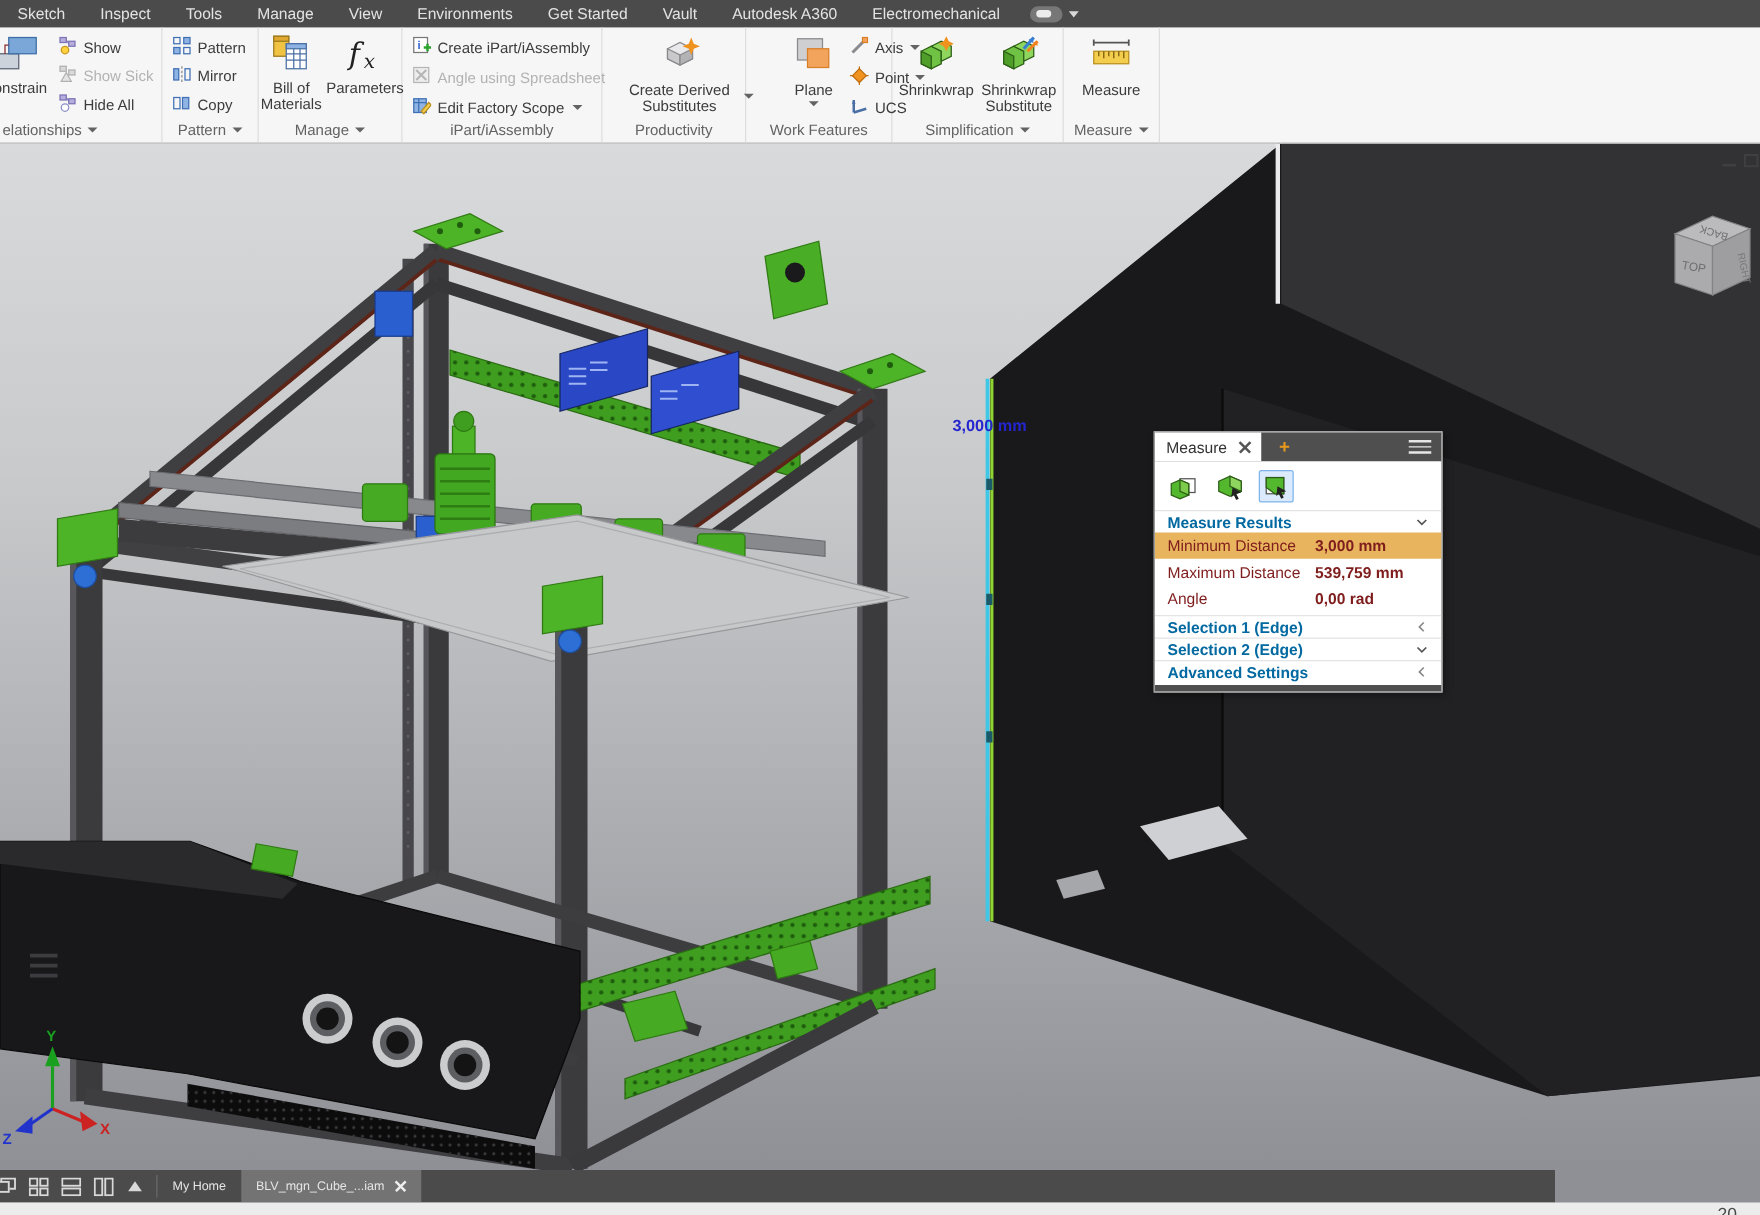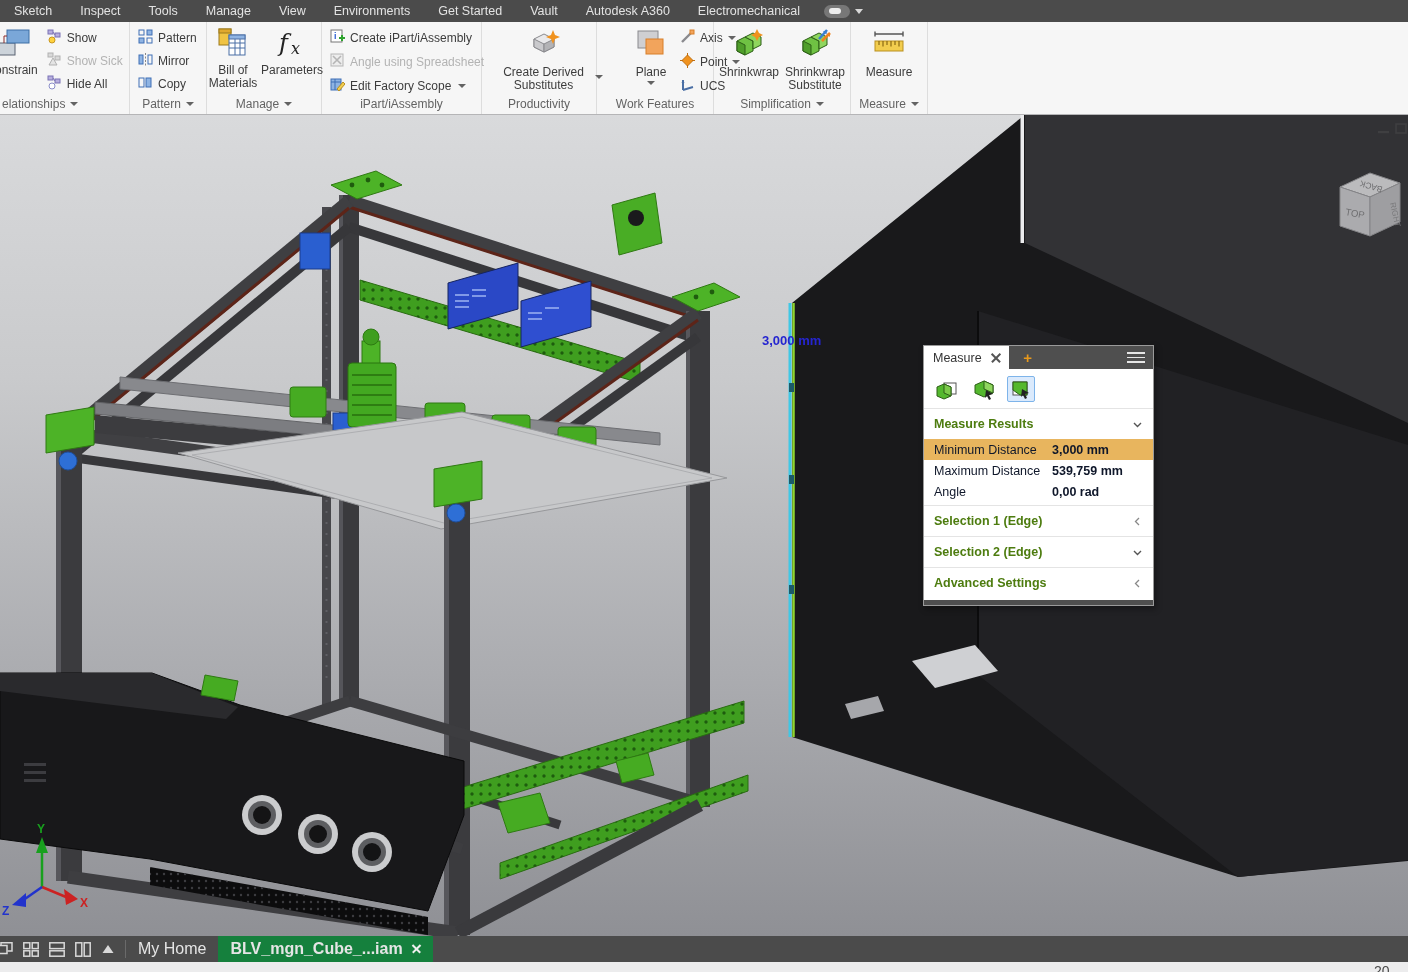--- a/index.html
+++ b/index.html
@@ -43,38 +43,38 @@
   .mtab-close { width:10px; height:10px; position:relative; cursor:pointer; }
   .mtab-close::before,.mtab-close::after { content:""; position:absolute; left:-1px; top:4px; width:12px; height:1.6px; background:#555; }
   .mtab-close::before { transform:rotate(45deg); } .mtab-close::after { transform:rotate(-45deg); }
   .mtab-add { width:38px; display:flex; align-items:center; justify-content:center; color:#e8991c; font-size:15px; font-weight:bold; cursor:pointer; }
   .mhead-fill { flex:1; }
   .mburger { width:26px; display:flex; flex-direction:column; justify-content:center; gap:2.5px; padding-right:8px; cursor:pointer; }
   .mburger span { display:block; height:1.7px; background:#e6e6e6; }
   .mtoolbar { display:flex; gap:9px; padding:7px 0 6px 9px; }
   .mtool { width:28px; height:26px; display:flex; align-items:center; justify-content:center; border:1px solid transparent; border-radius:2px; cursor:pointer; }
   .mtool.selected { border-color:#7eb4ea; background:#dbeafc; }
-  .msection { height:31px; display:flex; align-items:center; justify-content:space-between; padding:0 10px;
-    color:#4d7c0f; font-weight:bold; border-top:1px solid #e4e4e4; cursor:pointer; }
+  .msection { height:18px; display:flex; align-items:center; justify-content:space-between; padding:0 10px;
+    color:#0369a1; font-weight:bold; border-top:1px solid #e4e4e4; cursor:pointer; }
   .msection.first { border-top:1px solid #e4e4e4; }
-  .mrow { height:21px; display:flex; align-items:center; padding:0 10px; color:#0f172a; }
+  .mrow { height:21px; display:flex; align-items:center; padding:0 10px; color:#7f1d1d; }
   .mrow .mlabel { width:118px; }
   .mrow .mvalue { font-weight:bold; }
   .mrow.hl { background:#e8b55e; }
   .mrow.tall { height:26px; }
   .chev { width:11px; height:11px; }
   .mpanel-footer { height:5px; background:#4f4f4f; margin-top:2px; }
 
   
-  .tab-bar { position:absolute; top:936px; left:0; width:1408px; height:26px; background:#4b4b4b;
-    display:flex; align-items:stretch; color:#e5e5e5; font-size:16px; }
+  .tab-bar { position:absolute; top:936px; left:0; width:1244px; height:26px; background:#4b4b4b;
+    display:flex; align-items:stretch; color:#e5e5e5; font-size:10px; }
   .tb-icons { display:flex; align-items:center; gap:10px; padding:0 10px 0 2px; margin-left:-5px; }
   .tb-sep { width:1px; background:#6a6a6a; margin:4px 0; }
   .doc-tab { display:flex; align-items:center; gap:9px; padding:0 12px; cursor:pointer; white-space:nowrap; }
-  .doc-tab.active { background:#15803d;font-weight:bold; }
+  .doc-tab.active { background:#737373; }
   .tab-close { width:9px; height:9px; position:relative; }
   .tab-close::before,.tab-close::after { content:""; position:absolute; left:-1px; top:3.8px; width:11px; height:1.6px; background:#efefef; }
   .tab-close::before { transform:rotate(45deg); } .tab-close::after { transform:rotate(-45deg); }
   .status-bar { position:absolute; top:962px; left:0; width:1408px; height:10px; background:#ececed; overflow:hidden;
     font-size:14px; color:#4a4a4a; }
   .status-right { position:absolute; left:1374px; top:1px; }
 </style>
 </head>
 <body>
 

